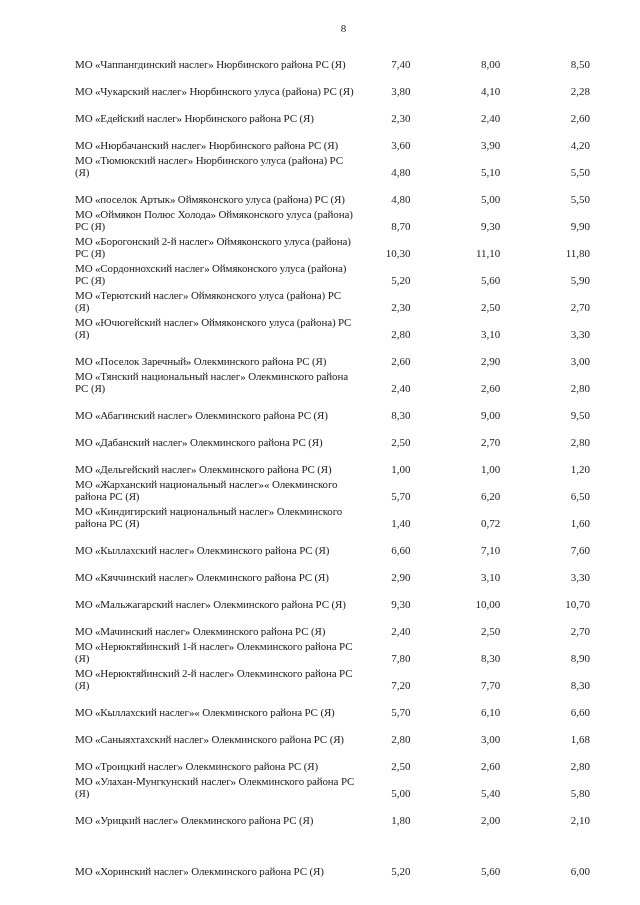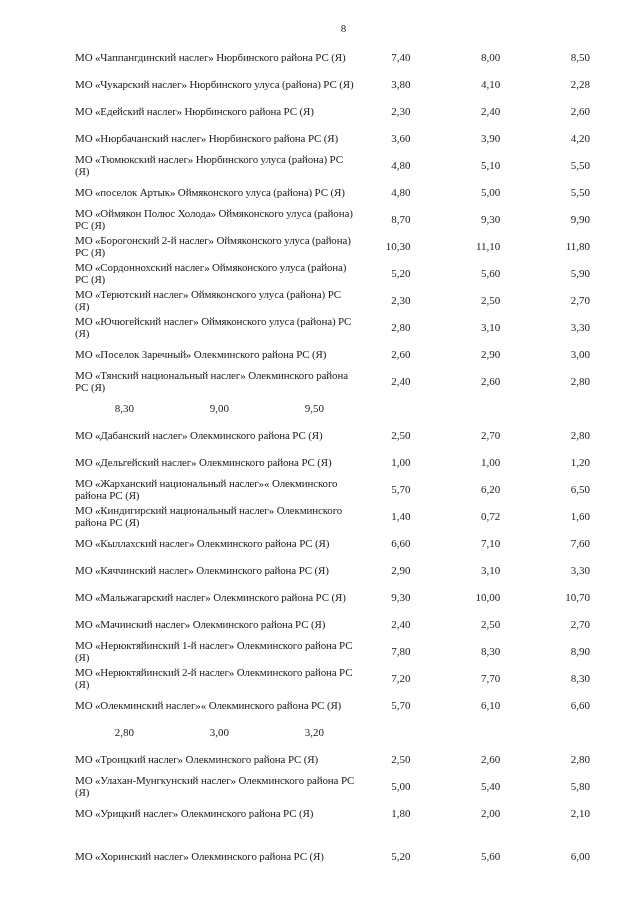--- a/index.html
+++ b/index.html
@@ -20,25 +20,25 @@
     padding: 22px 50px 0 75px;
   }
   .pagenum {
     text-align: center;
     padding-left: 22px;      
     margin-bottom: 9px;
   }
   .rows { }
   .row {
     display: flex;
-    align-items: center;
+    align-items: flex-end;
     min-height: 27px;
   }
   .row:last-child {
-    margin-top: 16px;        
+    margin-top: 24px;        
     font-family: Liberation Serif, serif;
   }
   .name {
     width: 296px;
     white-space: pre;        
     letter-spacing: -0.15px;
     overflow: visible;
   }
   .v {
     text-align: right;
@@ -147,20 +147,21 @@
 
   <div class="row">
     <div class="name">МО «Тянский национальный наслег» Олекминского района
 РС (Я)</div>
     <div class="v v1">2,40</div>
     <div class="v v2">2,60</div>
     <div class="v v3">2,80</div>
   </div>
 
   <div class="row">
+    <div class="name">МО «Абагинский наслег» Олекминского района РС (Я)</div>
     <div class="v v1">8,30</div>
     <div class="v v2">9,00</div>
     <div class="v v3">9,50</div>
   </div>
 
   <div class="row">
     <div class="name">МО «Дабанский наслег» Олекминского района РС (Я)</div>
     <div class="v v1">2,50</div>
     <div class="v v2">2,70</div>
     <div class="v v3">2,80</div>
@@ -227,30 +228,31 @@
 
   <div class="row">
     <div class="name">МО «Нерюктяйинский 2-й наслег» Олекминского района РС
 (Я)</div>
     <div class="v v1">7,20</div>
     <div class="v v2">7,70</div>
     <div class="v v3">8,30</div>
   </div>
 
   <div class="row">
-    <div class="name">МО «Олекминский наслег»« Олекминского района РС (Я)</div>
+    <div class="name">МО «Кыллахский наслег»« Олекминского района РС (Я)</div>
     <div class="v v1">5,70</div>
     <div class="v v2">6,10</div>
     <div class="v v3">6,60</div>
   </div>
 
   <div class="row">
+    <div class="name">МО «Саныяхтахский наслег» Олекминского района РС (Я)</div>
     <div class="v v1">2,80</div>
     <div class="v v2">3,00</div>
-    <div class="v v3">3,20</div>
+    <div class="v v3">1,68</div>
   </div>
 
   <div class="row">
     <div class="name">МО «Троицкий наслег» Олекминского района РС (Я)</div>
     <div class="v v1">2,50</div>
     <div class="v v2">2,60</div>
     <div class="v v3">2,80</div>
   </div>
 
   <div class="row">

